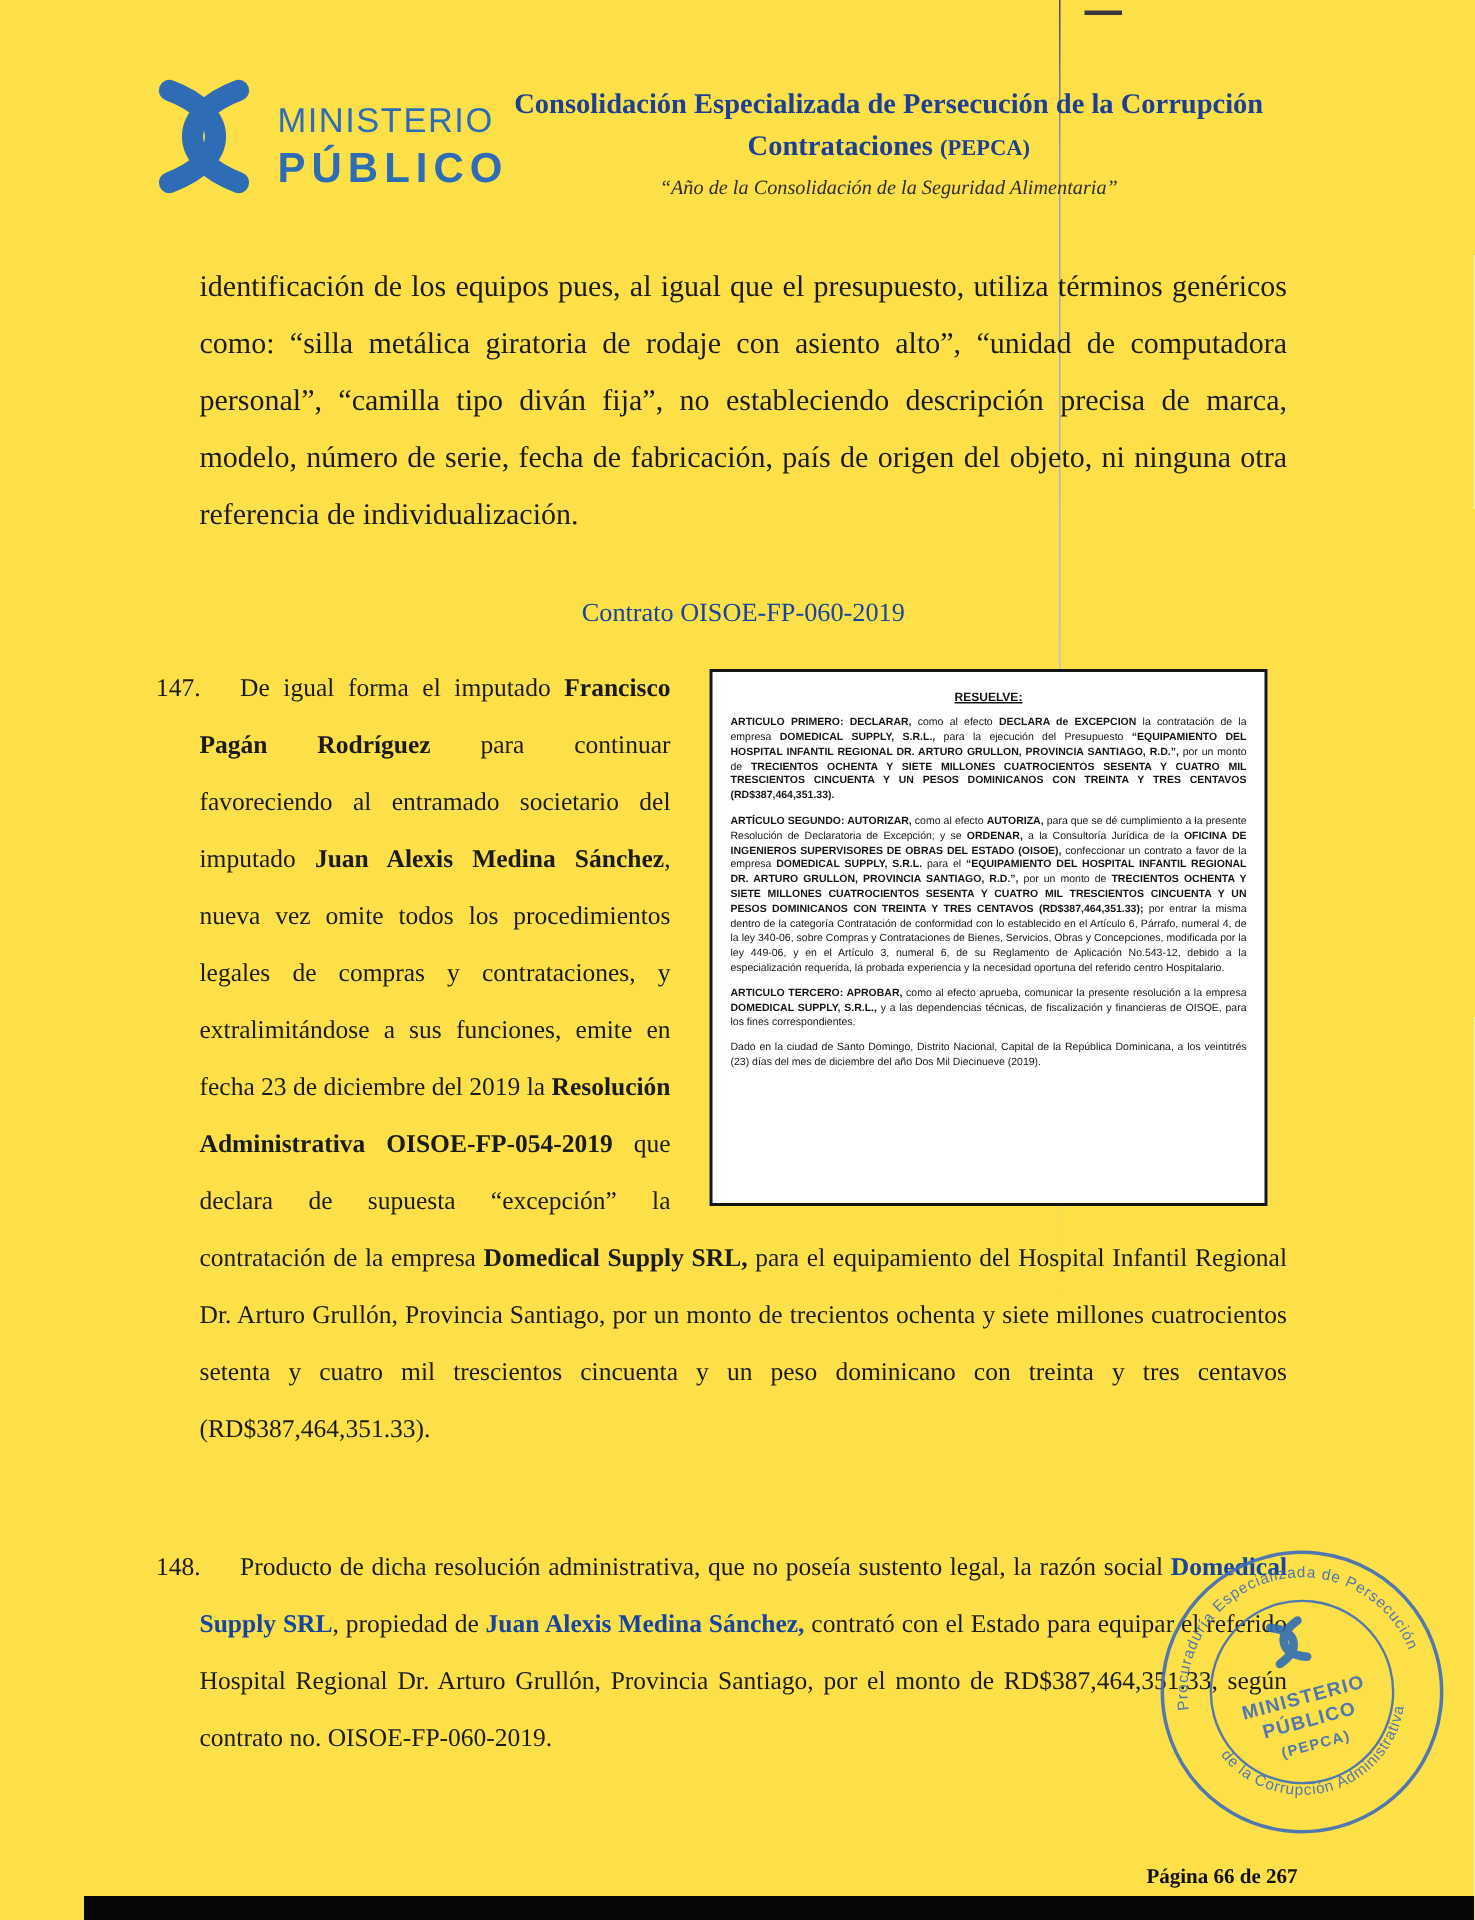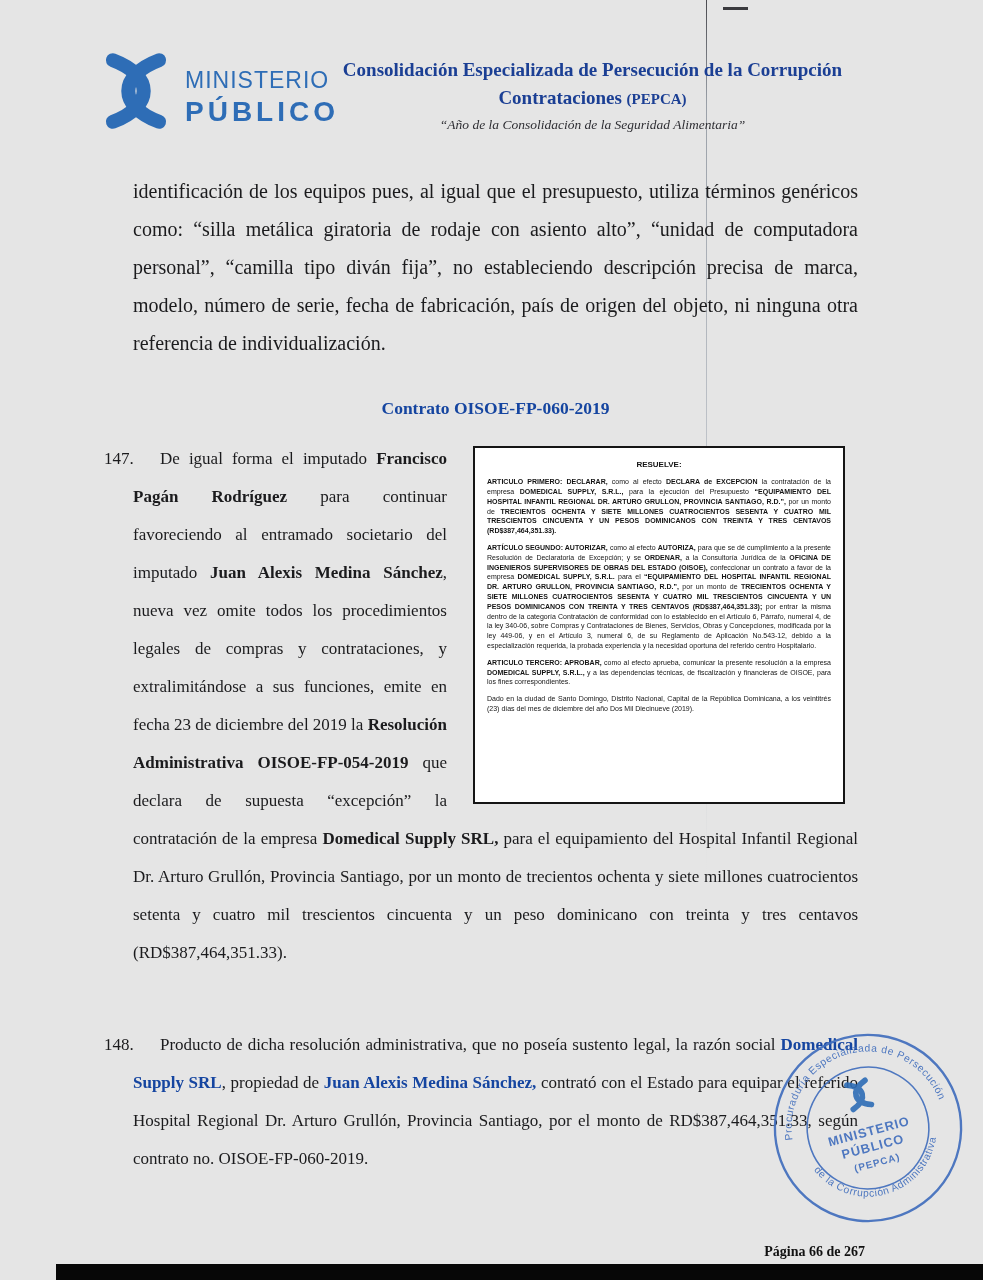--- a/index.html
+++ b/index.html
@@ -1,19 +1,19 @@
 <!DOCTYPE html>
 <html><head>
 <meta charset="utf-8">
 <style>
   * { margin:0; padding:0; box-sizing:border-box; }
   html,body { background:#ffffff; }
   .page {
     position:relative; width:983px; height:1280px; margin:0 auto;
-    background:#e5e5e5; overflow:hidden;
+    background:#fde047; overflow:hidden;
     font-family:"Liberation Serif", serif; color:#1b1b1d;
   }
   
   .fold-line { position:absolute; left:706px; top:0; width:1px; height:870px;
     background:linear-gradient(to bottom,#4a4a4f 0%,#9aa0a8 12%,#c2c6cc 55%,rgba(200,202,207,0) 100%); }
   .top-dash { position:absolute; top:7px; left:723px; width:25px; height:3px; background:#3a3a3e; }
   .bottom-bar { position:absolute; bottom:0; left:56px; right:0; height:16px; background:#070707; }
 
   
   .header-logo { position:absolute; top:50px; left:95px; display:flex; align-items:flex-start; }
@@ -24,34 +24,34 @@
   .header-title { position:absolute; top:57px; left:315px; width:555px; text-align:center; color:#1b3f94; }
   .header-title .t1 { font-size:19px; font-weight:bold; line-height:26px; }
   .header-title .t2 { font-size:19px; font-weight:bold; line-height:26px; margin-top:2px; }
   .header-title .t2 .pepca { font-size:15px; }
   .header-title .subtitle { font-size:13.5px; font-style:italic; font-weight:normal; color:#2e2e33; margin-top:5px; }
 
   
   .intro { position:absolute; top:172px; left:133px; width:725px;
     font-size:20px; line-height:38px; text-align:justify; }
   .section-heading { position:absolute; top:398px; left:133px; width:725px;
-    text-align:center; font-size:17.5px; font-weight:bold; color:#1545a0; }
+    text-align:center; font-size:17.5px; font-weight:normal; color:#1545a0; }
   .para-block { position:absolute; left:133px; width:725px; font-size:17px; line-height:38px; text-align:justify; }
   #para147 { top:440px; }
   #para148 { top:1026px; }
   .num { display:inline-block; width:56px; margin-left:-29px; font-weight:normal; }
   .b { font-weight:bold; }
   .blue { font-weight:bold; color:#1545a0; }
 
   
   .res-box { float:right; width:372px; min-height:358px; margin:6px 13px 16px 26px;
     border:2px solid #151515; background:#ffffff; padding:10px 12px 8px;
     font-family:"Liberation Sans", sans-serif; font-size:7px; line-height:1.4;
     color:#141414; text-align:justify; }
-  .res-heading { text-align:center; font-weight:bold; font-size:8px; margin:1px 0 7px; }
+  .res-heading { text-align:center; font-weight:bold; text-decoration:underline; font-size:8px; margin:1px 0 7px; }
   .res-article { margin-bottom:7px; }
   .res-closing { margin-bottom:3px; }
   .res-sign { text-align:center; margin-top:2px; }
   .res-sign .sig { display:block; margin:0 auto; }
   .sig-name { font-weight:bold; font-size:7.2px; }
   .sig-title { font-size:6.6px; }
 
   
   .stamp { position:absolute; top:1030px; left:770px; width:196px; height:196px;
     transform:rotate(-15deg); opacity:.9; }

